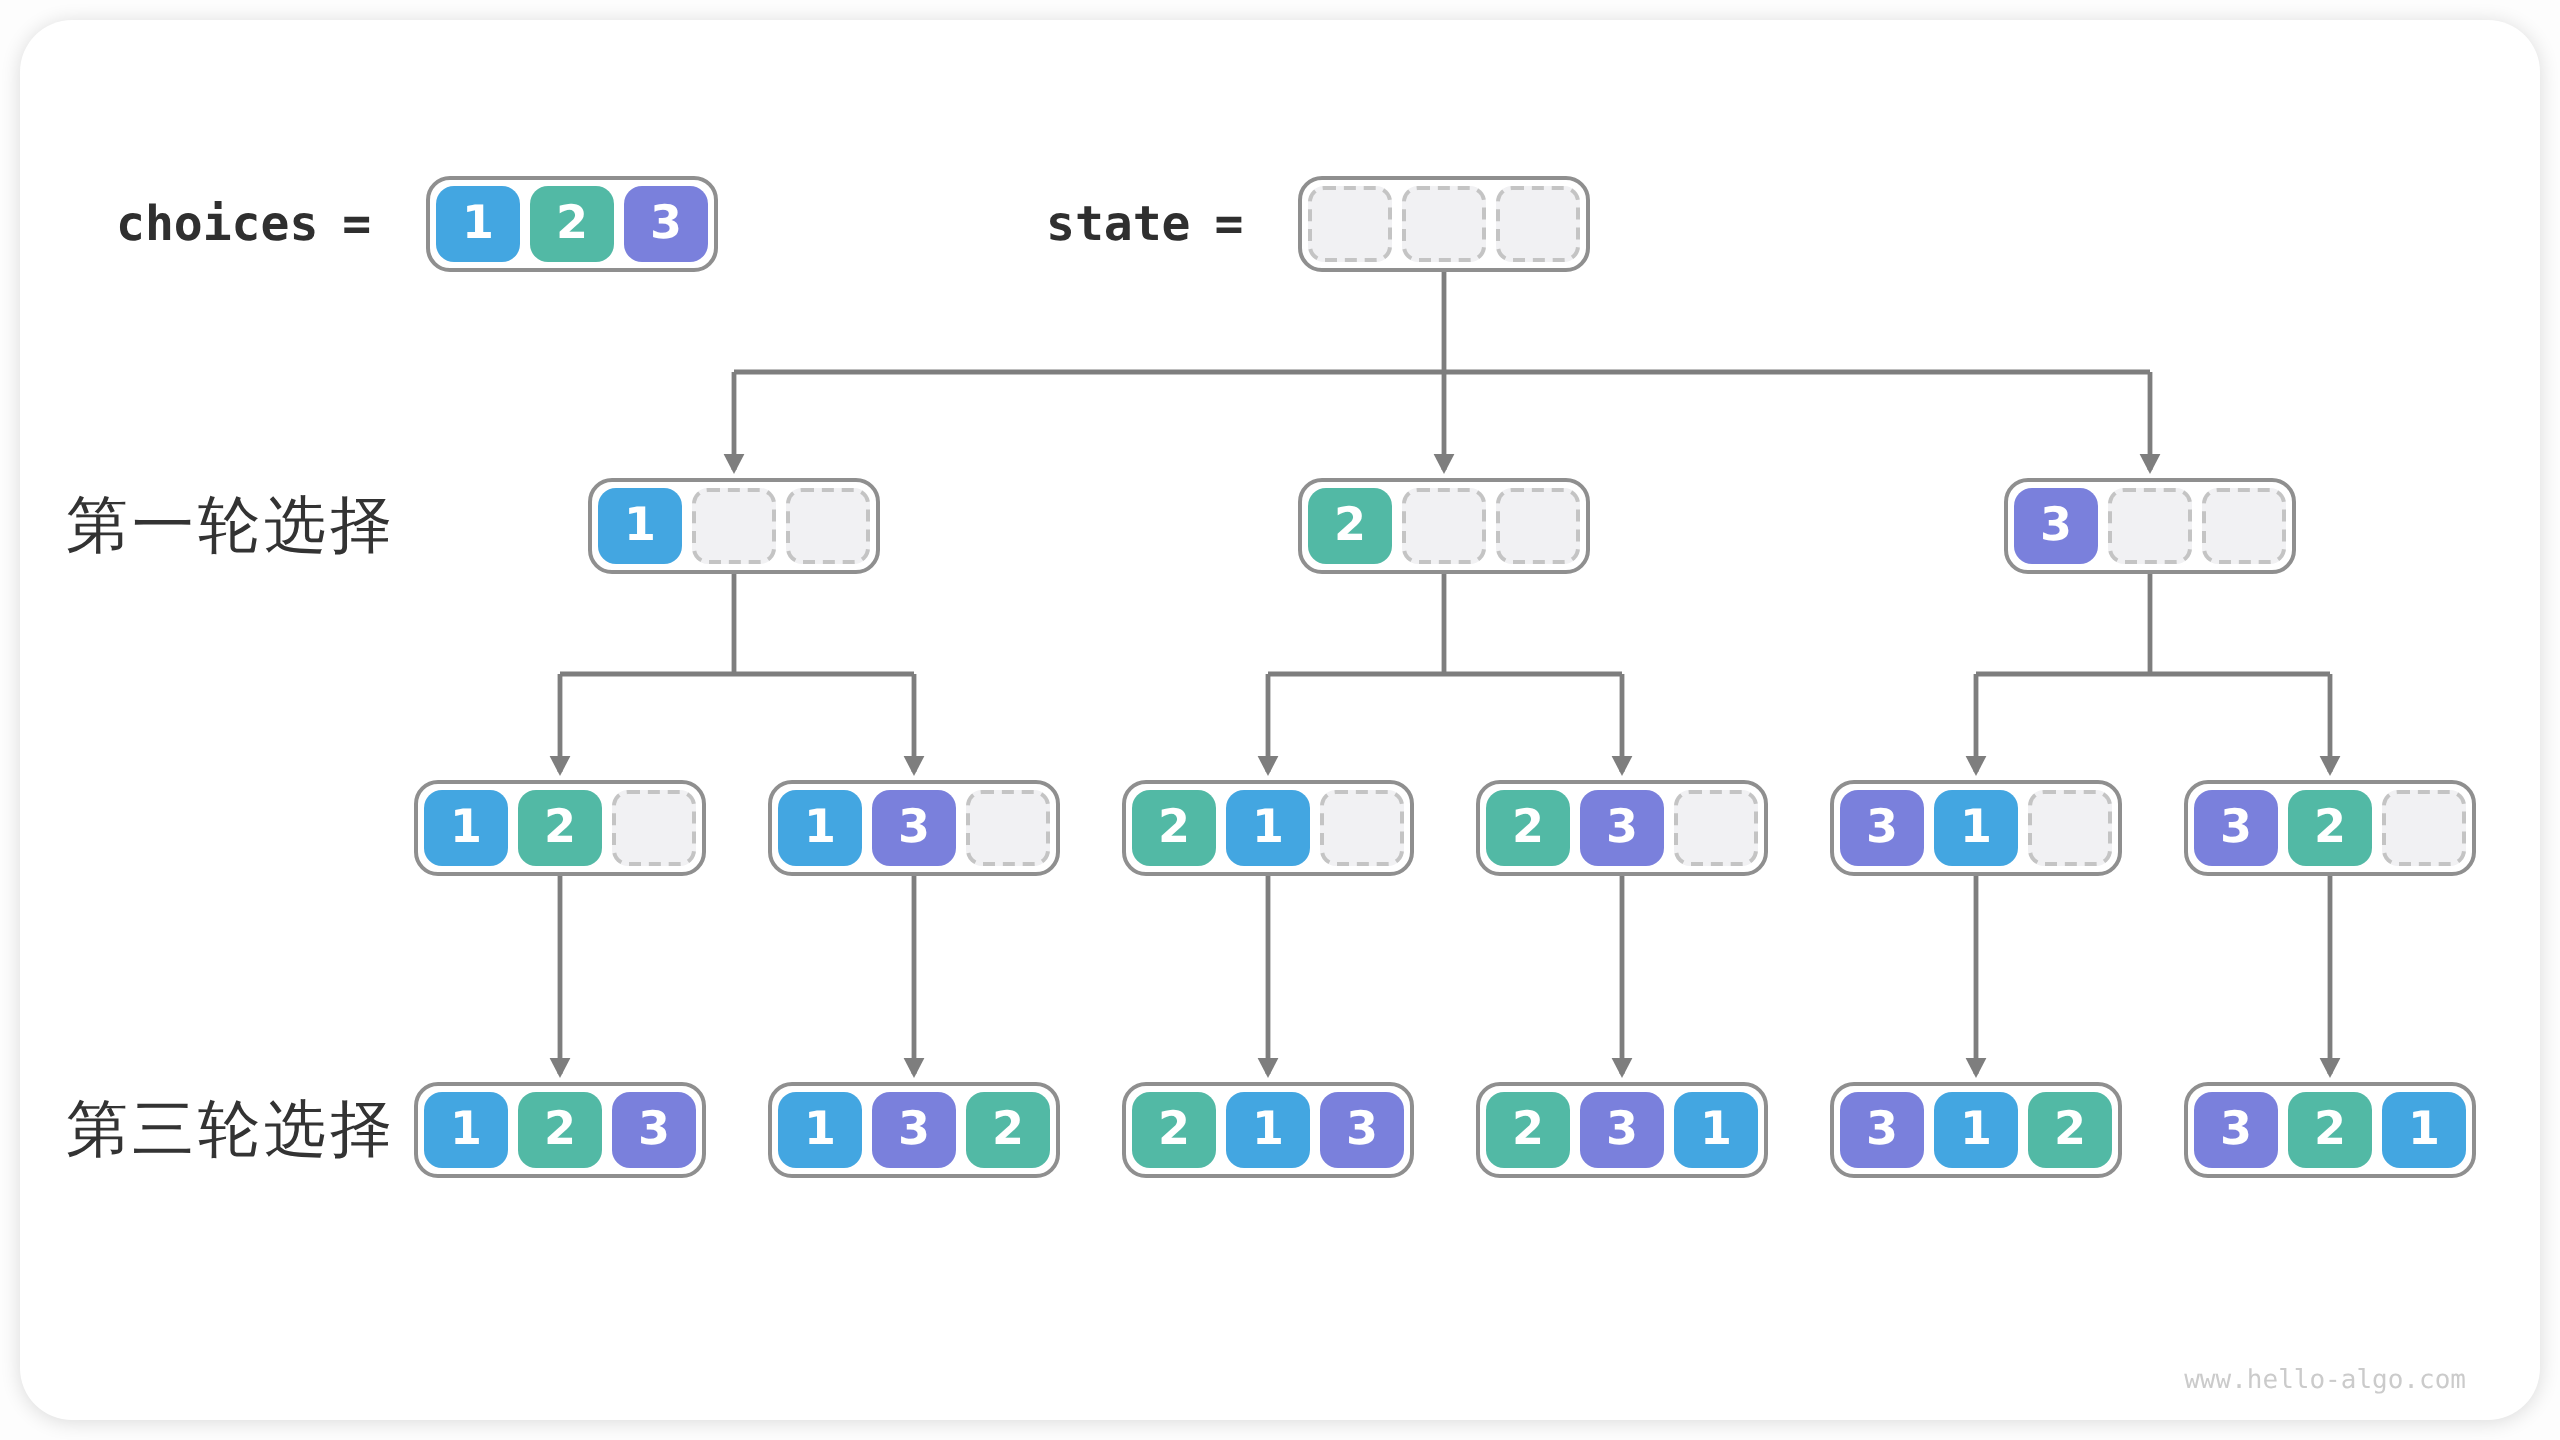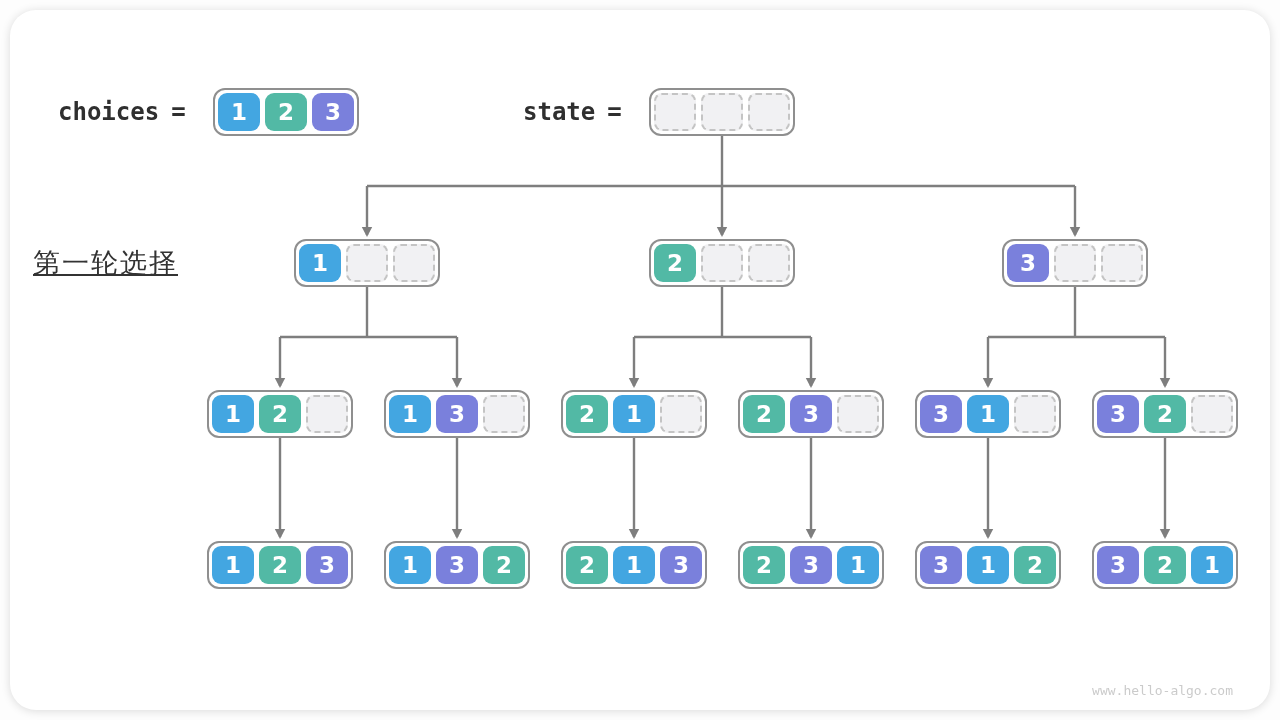--- a/index.html
+++ b/index.html
@@ -15,22 +15,22 @@
   #connectors{position:absolute;left:0;top:0;}
   .code-label{
     position:absolute;
     font-family:"DejaVu Sans Mono","Liberation Mono",monospace;
     font-weight:bold;font-size:24px;line-height:30px;color:#2f2f2f;
     white-space:nowrap;
   }
   .code-label .eq{margin-left:12px;}
   .row-label{
     position:absolute;left:33px;
-    font-size:27px;line-height:32px;letter-spacing:2px;
-    color:var(--label-text,#333);font-weight:500;white-space:nowrap;text-decoration:underline;
+    font-size:31px;line-height:32px;letter-spacing:2px;
+    color:var(--label-text,#333);font-weight:500;white-space:nowrap;
   }
   .array-box{
     position:absolute;transform:translateX(-50%);
     display:flex;gap:5px;align-items:center;
     box-sizing:border-box;height:48px;padding:3px;
     background:#fff;border:2px solid var(--box-border,#8f8f8f);
     border-radius:12px;
   }
   .cell{
     box-sizing:border-box;width:42px;height:38px;border-radius:9px;
@@ -88,20 +88,21 @@
 
   <div class="code-label" style="left:58px;top:97px">
     <span>choices</span><span class="eq">=</span>
   </div>
 
   <div class="code-label" style="left:523px;top:97px">
     <span>state</span><span class="eq">=</span>
   </div>
 
   <div class="row-label" style="top:247px">第一轮选择</div>
+  <div class="row-label" style="top:549px">第三轮选择</div>
 
   <div class="watermark">www.hello-algo.com</div>
 <div class="array-box" style="left: 286px; top: 88px;">
       <div class="cell" style="background: rgb(67, 166, 225);">1</div>
       <div class="cell" style="background: rgb(82, 185, 165);">2</div>
       <div class="cell" style="background: rgb(122, 128, 220);">3</div>
     </div>
     <div class="array-box" style="left: 722px; top: 88px;">
       <div class="cell empty"></div>
       <div class="cell empty"></div>

